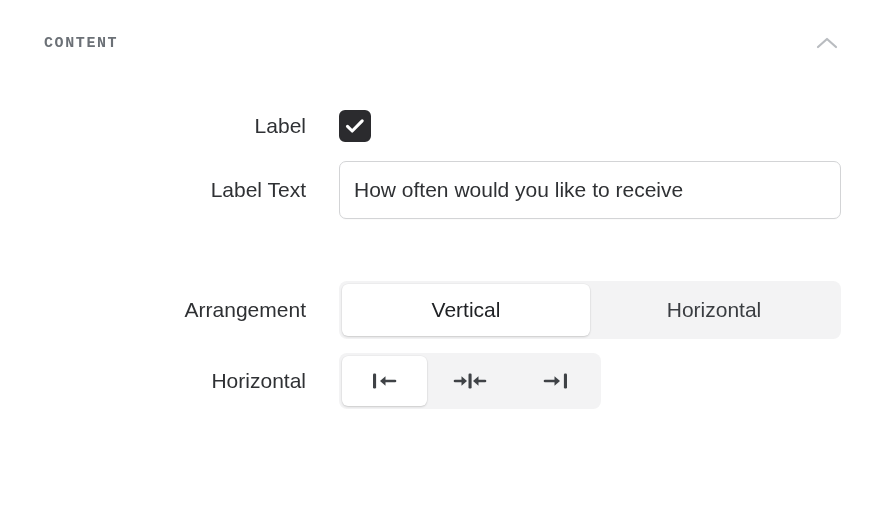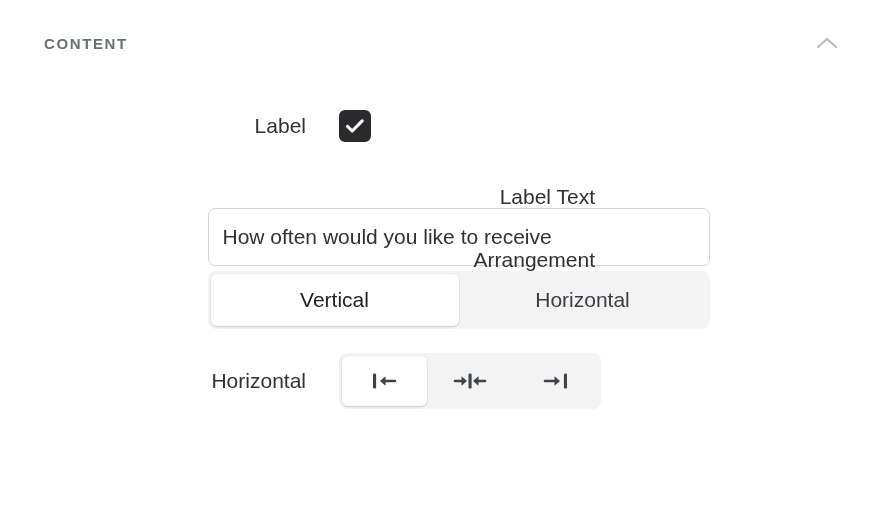--- a/index.html
+++ b/index.html
@@ -33,20 +33,21 @@
     align-items: center;
   }
   .section-title {
     margin-left: 44px;
     font-size: 15px;
     font-weight: 700;
     letter-spacing: 1.6px;
     color: #6b7076;
     text-transform: uppercase;
     line-height: 1;
+    font-family: Liberation Mono, monospace;
   }
   .collapse-btn {
     position: absolute;
     right: 44px;
     top: 50%;
     transform: translateY(-50%);
     width: 26px;
     height: 26px;
     display: flex;
     align-items: center;
@@ -75,22 +76,22 @@
     line-height: 1.1;
     white-space: nowrap;
   }
   .row-control {
     margin-left: 33px;
     display: flex;
     align-items: center;
   }
 
   .row-label-toggle  { top: 108px; height: 36px; }
-  .row-label-text    { top: 185px; height: 60px; flex-direction: column; }
-  .row-arrangement   { top: 248px; height: 60px; flex-direction: column; }
+  .row-label-text    { top: 160px; height: 60px; }
+  .row-arrangement   { top: 280px; height: 60px; }
   .row-horizontal    { top: 353px; height: 56px; }
   .row-hint          { top: 438px; height: 36px; }
 
   
   .checkbox {
     width: 32px;
     height: 32px;
     border-radius: 6px;
     box-sizing: border-box;
     display: flex;

